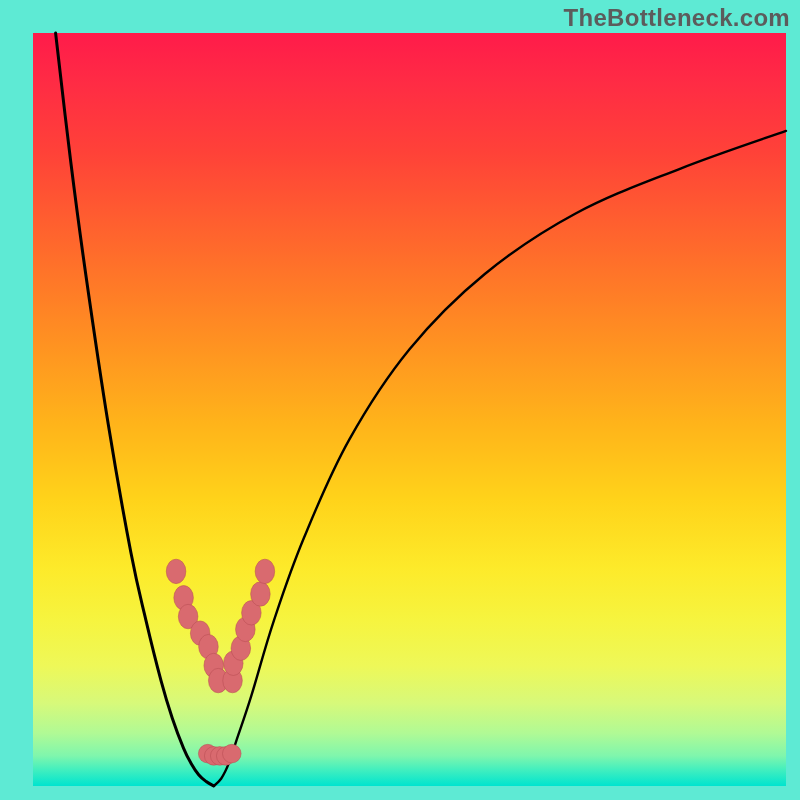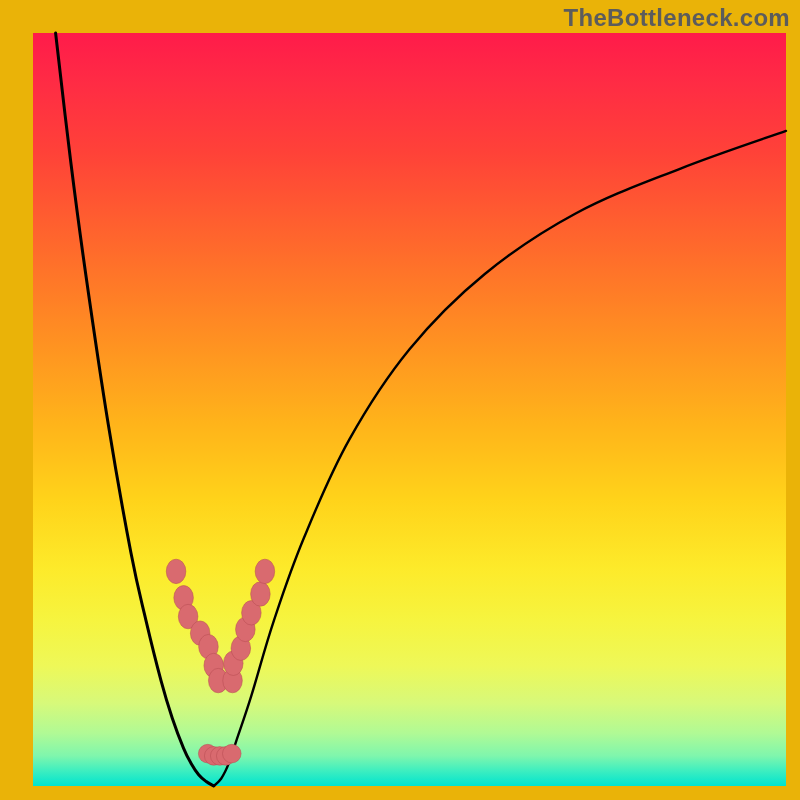--- a/index.html
+++ b/index.html
@@ -8,21 +8,21 @@
     width: 800px;
     height: 800px;
     background: #000;
     overflow: hidden;
     font-family: Arial, Helvetica, sans-serif;
   }
   .outer {
     position: relative;
     width: 800px;
     height: 800px;
-    background: #eab308;
+    background: #5eead4;
   }
   .plot {
     position: absolute;
     left: 33px;
     top: 33px;
     width: 753px;
     height: 753px;
     background: linear-gradient(to bottom,
       #ff1b4a 0%,
       #ff2a45 6%,

